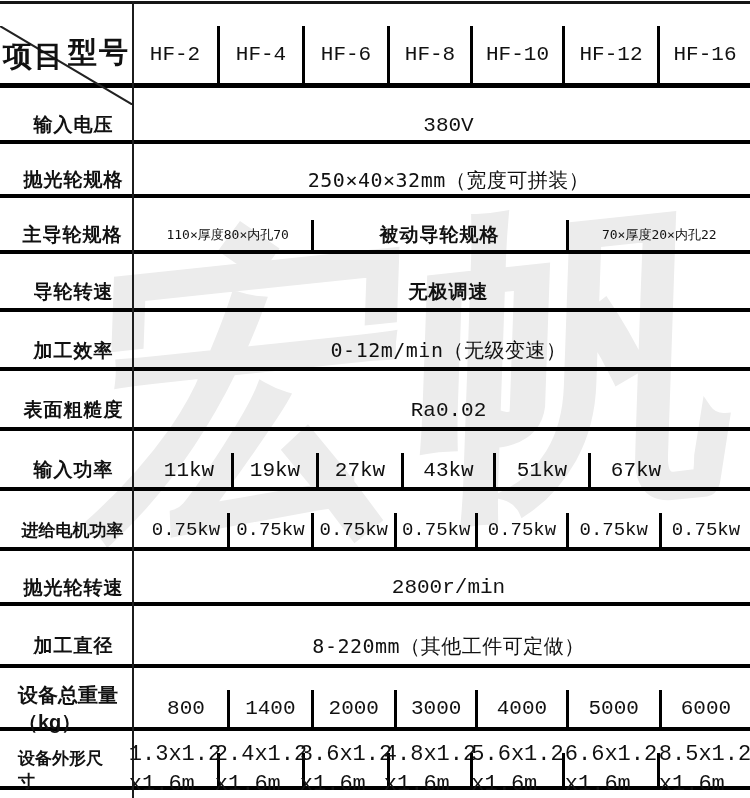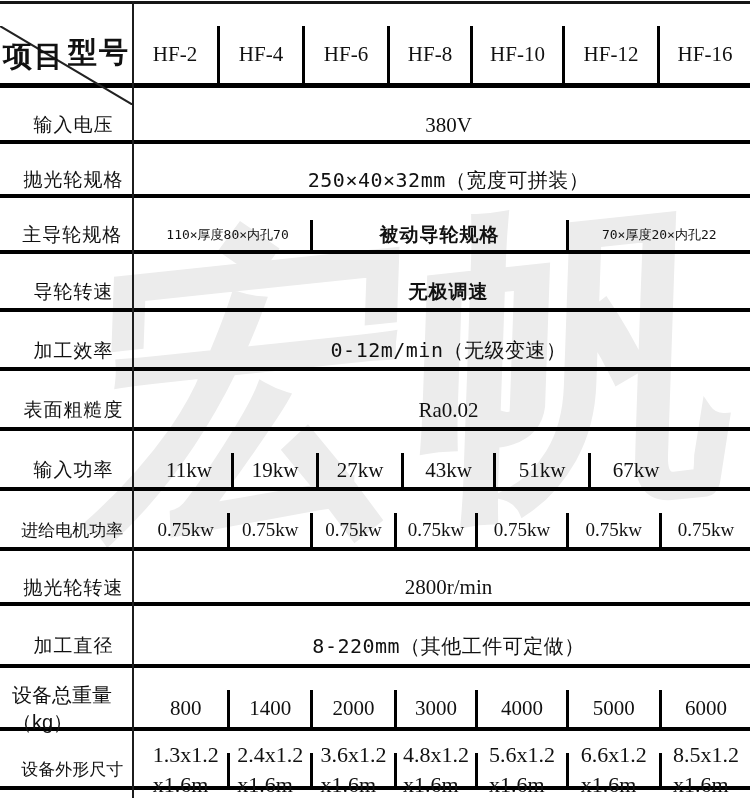--- a/index.html
+++ b/index.html
@@ -22,32 +22,32 @@
     transform-origin:center center;
     z-index:0;white-space:nowrap;
     user-select:none;
   }
 
   .tbl{position:absolute;left:0;top:1px;width:750px;z-index:1;}
   .row{display:flex;box-sizing:border-box;border-bottom:4px solid #000;background:transparent;}
   .row.header{border-top:3px solid #161616;border-bottom:5px solid #000;height:87px;}
 
   .cell{box-sizing:border-box;display:flex;align-items:center;justify-content:center;text-align:left;margin-top:22px;}
-  .lab{width:147px;font-weight:normal;font-size:19px;letter-spacing:1px;padding:0 12px;}
+  .lab{width:147px;font-weight:bold;font-size:19px;letter-spacing:1px;padding:0 18px;}
   .lab.small{font-size:17px;letter-spacing:0;}
   .lab.xsmall{font-size:20px;letter-spacing:0;}
 
   
   .d0{width:84px}.d1{width:85px}.d2{width:85px}.d3{width:83px}.d4{width:92px}.d5{width:95px}.d6{width:93px}
   
   .m0{width:169px}.m1{width:260px}.m2{width:188px}
   .bl{border-left:3px solid #000;}
   .fill{flex:1;}
 
-  .latin{font-family:Liberation Serif, serif;font-size:21px;font-weight:normal;}
+  .latin{font-family:Liberation Mono, monospace;font-size:21px;font-weight:normal;}
   .mixed{font-family:"DejaVu Sans Mono","Liberation Sans",sans-serif;font-size:20px;font-weight:normal;letter-spacing:0.5px;}
   .cjkval{font-weight:bold;font-size:19px;letter-spacing:1px;}
   .tight{font-size:13px;letter-spacing:0;}
   .dim{font-size:22px;line-height:1.35;white-space:pre-line;font-weight:normal;}
 
   
   .corner{width:133px;position:relative;display:block;}
   .corner svg{position:absolute;left:0;top:0;width:133px;height:79px;display:block;}
   .corner .tr{position:absolute;top:7px;right:3px;font-size:29px;font-weight:bold;letter-spacing:2px;}
   .corner .blb{position:absolute;bottom:6px;left:3px;font-size:29px;font-weight:bold;letter-spacing:2px;}

